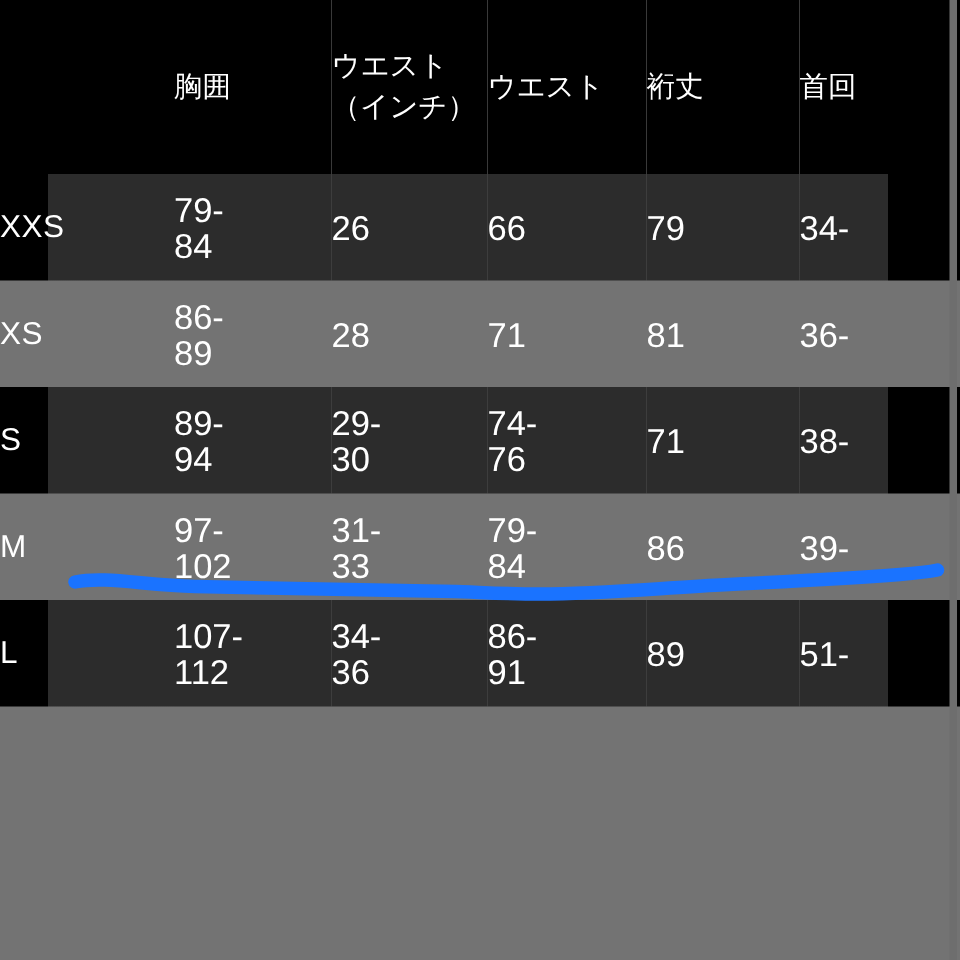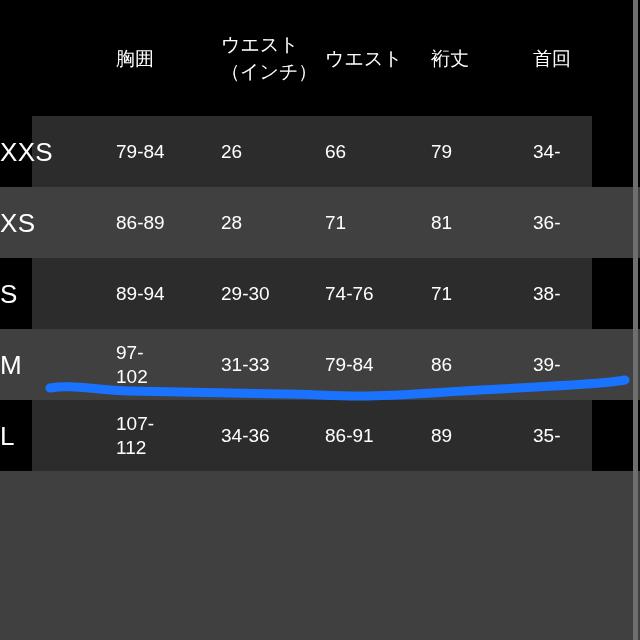--- a/index.html
+++ b/index.html
@@ -12,21 +12,21 @@
     height: 640px;
     overflow: hidden;
     font-family: "Liberation Sans", "DejaVu Sans", sans-serif;
     -webkit-font-smoothing: antialiased;
   }
 
   #screen {
     position: relative;
     width: 640px;
     height: 640px;
-    background: #404040;
+    background: #737373;
     overflow: hidden;
   }
 
   
   #size-table {
     position: absolute;
     left: 0;
     top: 0;
     width: 640px;
     border-collapse: collapse;
@@ -66,29 +66,29 @@
   th.h-size { padding-left: 26px; }
   th.h-chest   { padding-left: 17px; }
   th.h-waistin { padding-left: 22px; }
   th.h-waist   { padding-left: 25px; }
   th.h-sleeve  { padding-left: 25px; font-family: Liberation Serif, serif; }
   th.h-neck    { padding-left: 25px; }
 
   
   tbody tr { height: 71px; }
   tbody td {
-    font-size: 19px;
+    font-size: 23px;
     line-height: 24px;
     background: transparent;
   }
   tbody tr.stripe td { background: #2c2c2c; }
 
   tbody td.d-size {
     padding-left: 26px;
-    font-size: 26px;
+    font-size: 21px;
     font-weight: 700;
     letter-spacing: 0.3px;
   }
   tbody td.d-chest   { padding-left: 17px; }
   tbody td.d-waistin { padding-left: 22px; }
   tbody td.d-waist   { padding-left: 25px; }
   tbody td.d-sleeve  { padding-left: 25px; }
   tbody td.d-neck    { padding-left: 25px; }
 
   
@@ -214,21 +214,21 @@
         <td class="d-chest">
             <span class="wrap">107-112</span>
           </td>
         <td class="d-waistin">
             <span class="wrap">34-36</span>
           </td>
         <td class="d-waist">
             <span class="wrap">86-91</span>
           </td>
         <td class="d-sleeve">89</td>
-        <td class="d-neck">35-</td>
+        <td class="d-neck">51-</td>
       </tr>
     </tbody>
   </table>
 
   <svg id="annotation" viewBox="0 0 640 640">
     <path d="M 50 388
              C 70 384, 95 390, 130 391
              C 180 392, 230 393, 285 394
              C 310 394, 330 396, 360 396
              C 400 396, 440 392, 480 390

